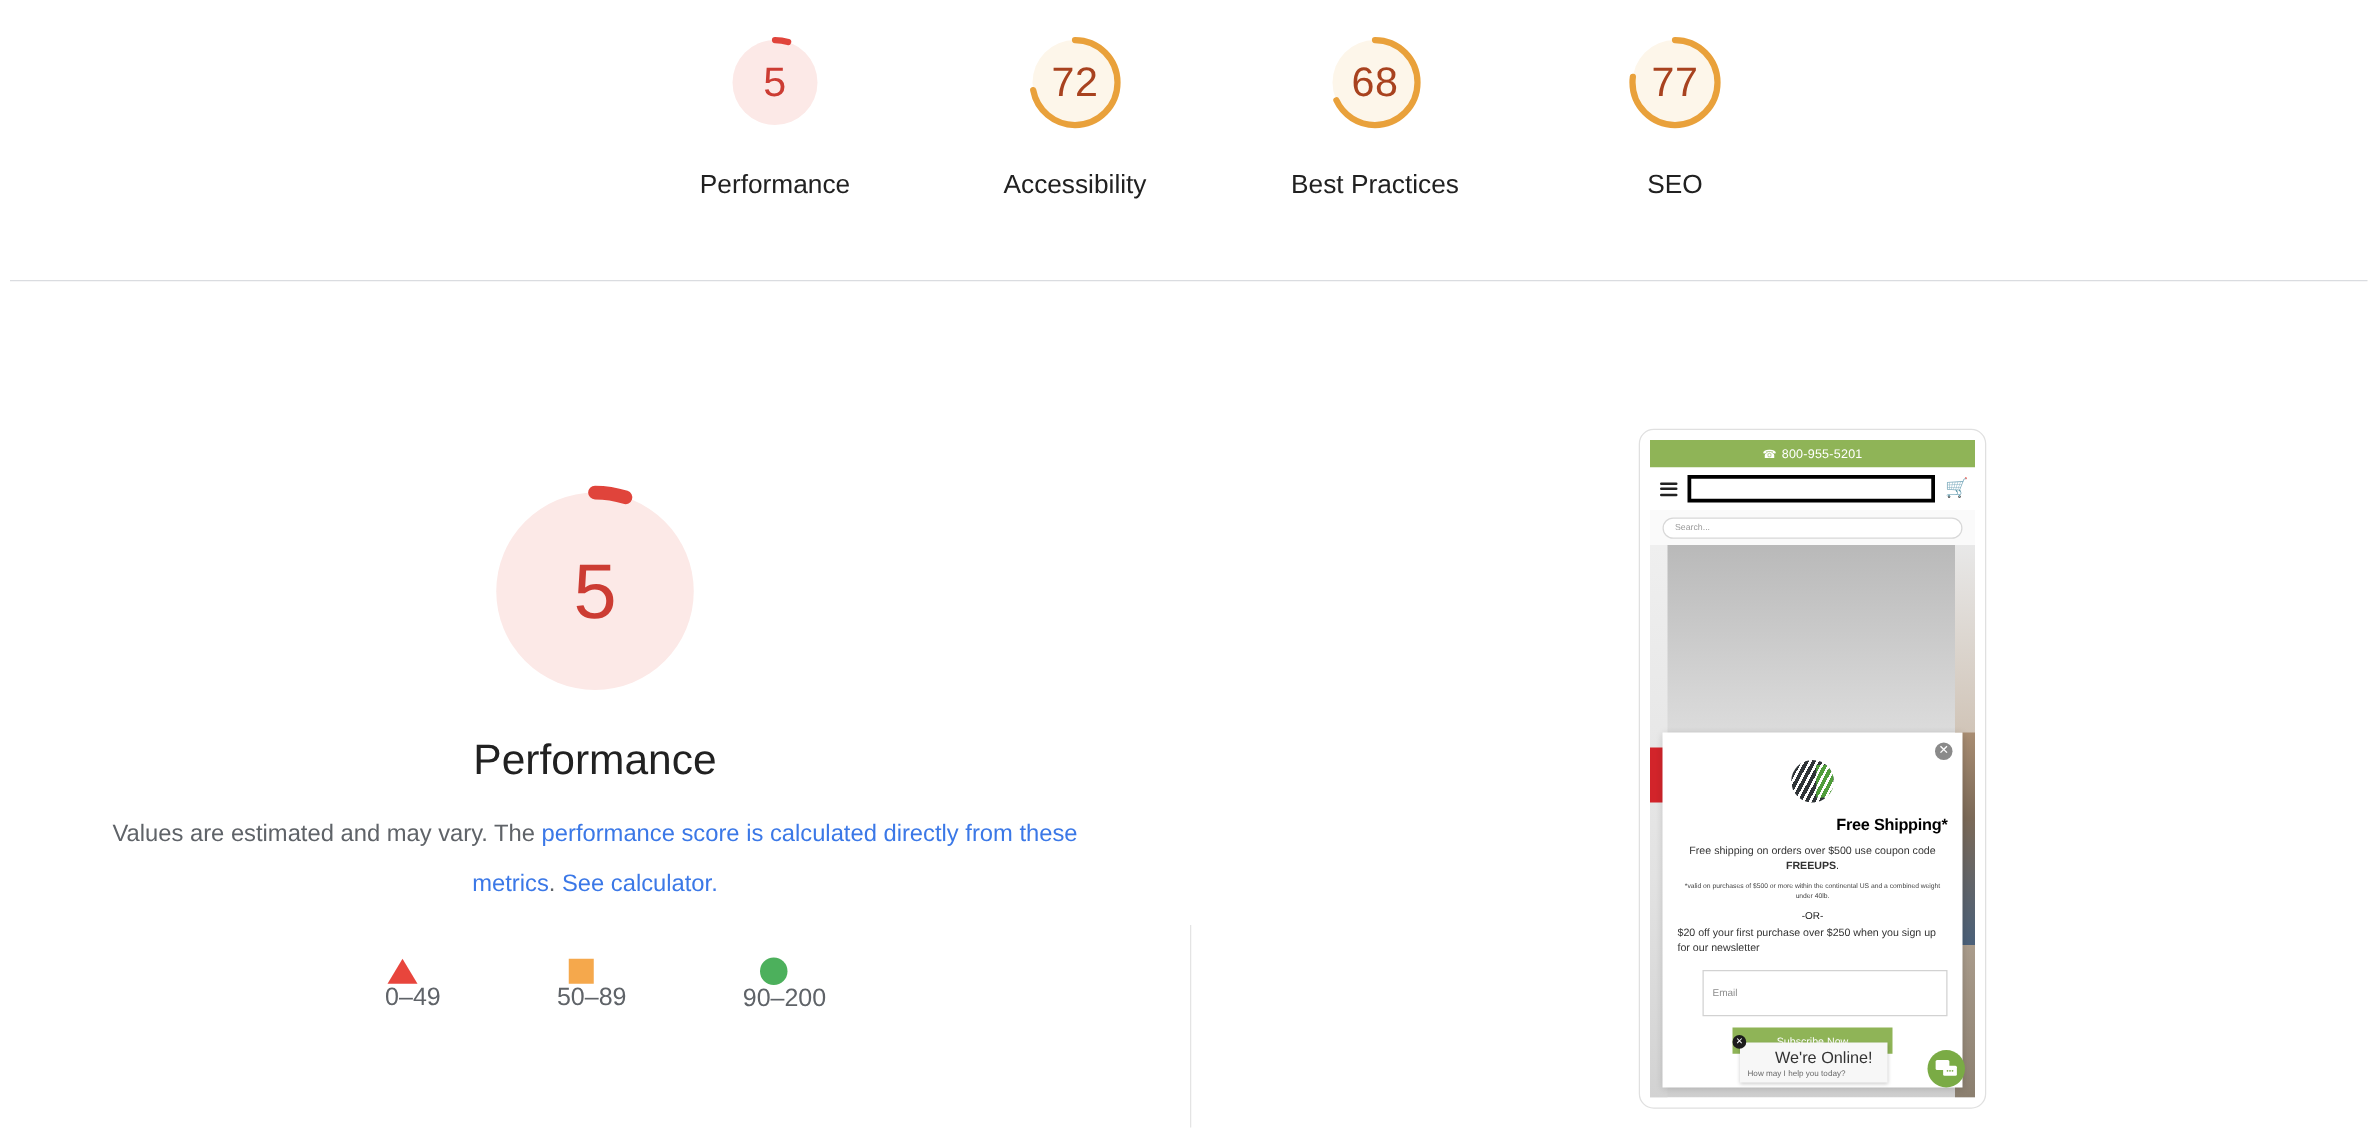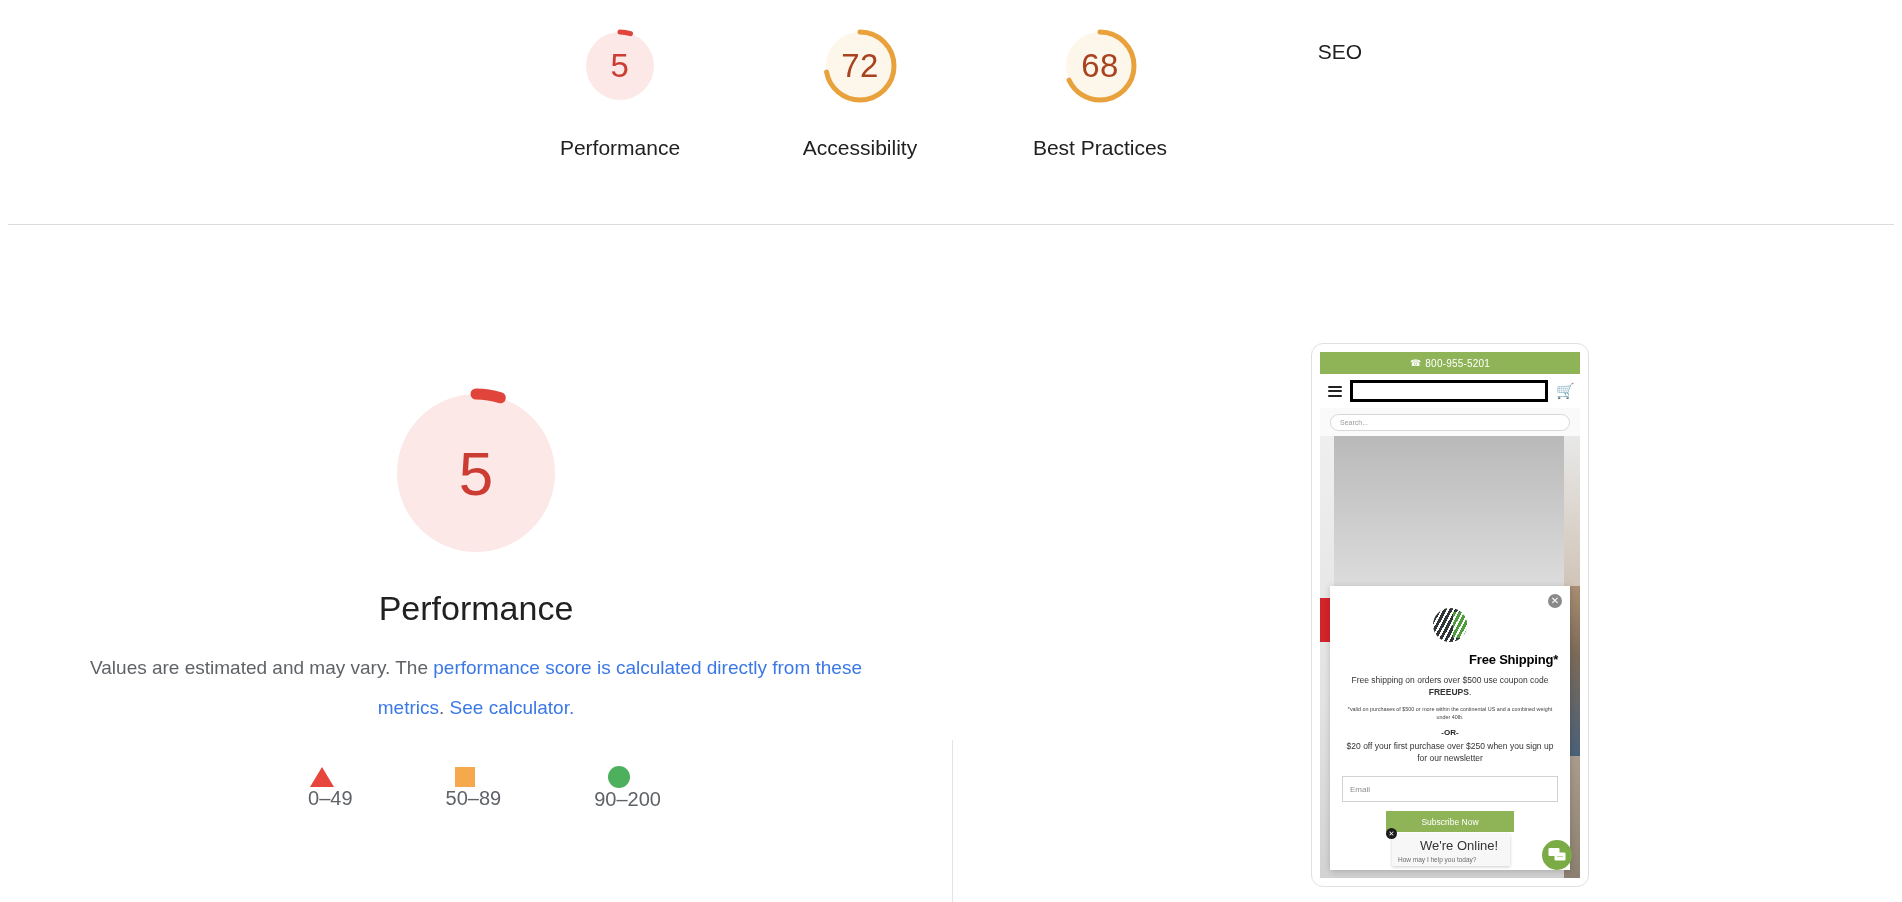--- a/index.html
+++ b/index.html
@@ -387,41 +387,41 @@
     margin-top: 7px;
     text-align: center;
     font-size: 5.4px;
     line-height: 8px;
     color: #444444;
   }
   .ph-modal-or {
     margin-top: 7px;
     text-align: center;
     font-size: 8px;
-    font-weight: bold;
+    font-weight: normal;
     color: #222222;
   }
   .ph-modal-offer {
     margin-top: 3px;
-    text-align: center;
     font-size: 8.5px;
     line-height: 12px;
     color: #333333;
   }
   .ph-email {
     margin-top: 12px;
-    height: 26px;
+    height: 37px;
     border: 1px solid #d2d2d2;
     background: #ffffff;
     display: flex;
     align-items: center;
     padding-left: 7px;
     box-sizing: border-box;
     font-size: 8px;
     color: #8d8d8d;
+    margin-left: 20px;
   }
   .ph-subscribe {
     margin: 9px auto 0;
     width: 128px;
     height: 21px;
     background: #8fb457;
     color: #ffffff;
     font-size: 8.5px;
     display: flex;
     align-items: center;
@@ -508,20 +508,27 @@
         <svg width="96" height="96" viewBox="0 0 96 96">
           <circle cx="48" cy="48" r="34" fill="#fdf6ea"></circle>
           <circle cx="48" cy="48" r="34" fill="none" stroke="#e9a13b" stroke-width="5" stroke-linecap="round" stroke-dasharray="145.3 68.4"></circle>
         </svg>
         <div class="gauge-value" style="color:#a8421f">68</div>
       </div>
       <div class="gauge-label">Best Practices</div>
     </div>
 
     <div class="gauge-cell">
+      <div class="gauge-small">
+        <svg width="96" height="96" viewBox="0 0 96 96">
+          <circle cx="48" cy="48" r="34" fill="#fdf6ea"></circle>
+          <circle cx="48" cy="48" r="34" fill="none" stroke="#e9a13b" stroke-width="5" stroke-linecap="round" stroke-dasharray="164.5 49.2"></circle>
+        </svg>
+        <div class="gauge-value" style="color:#a8421f">77</div>
+      </div>
       <div class="gauge-label">SEO</div>
     </div>
 
   </div>
 </div>
 
 <div class="top-divider"></div>
 
 <div class="category-section">
 

